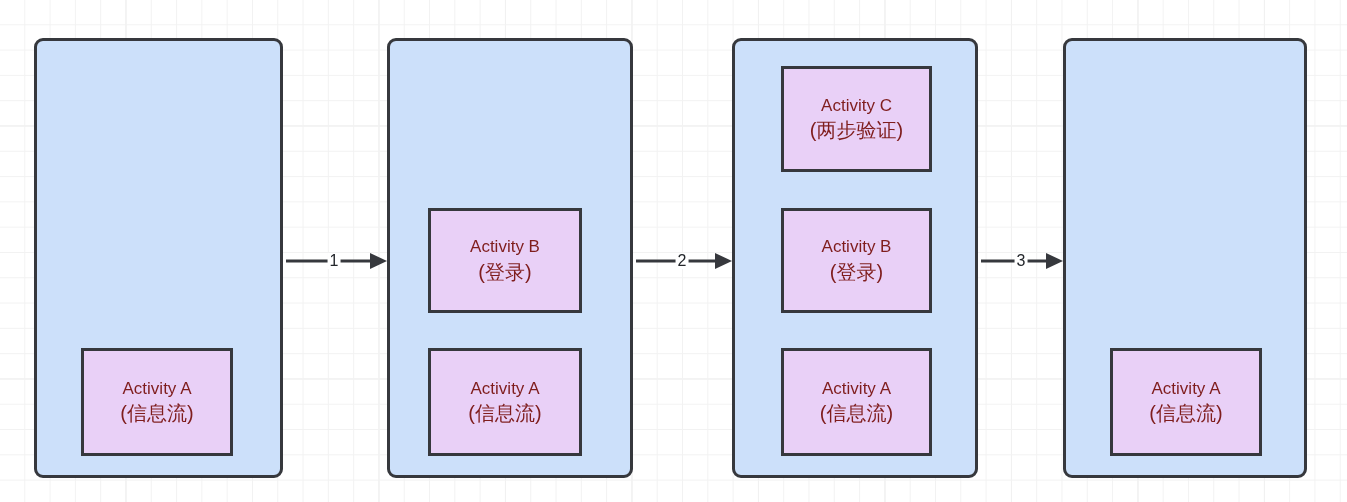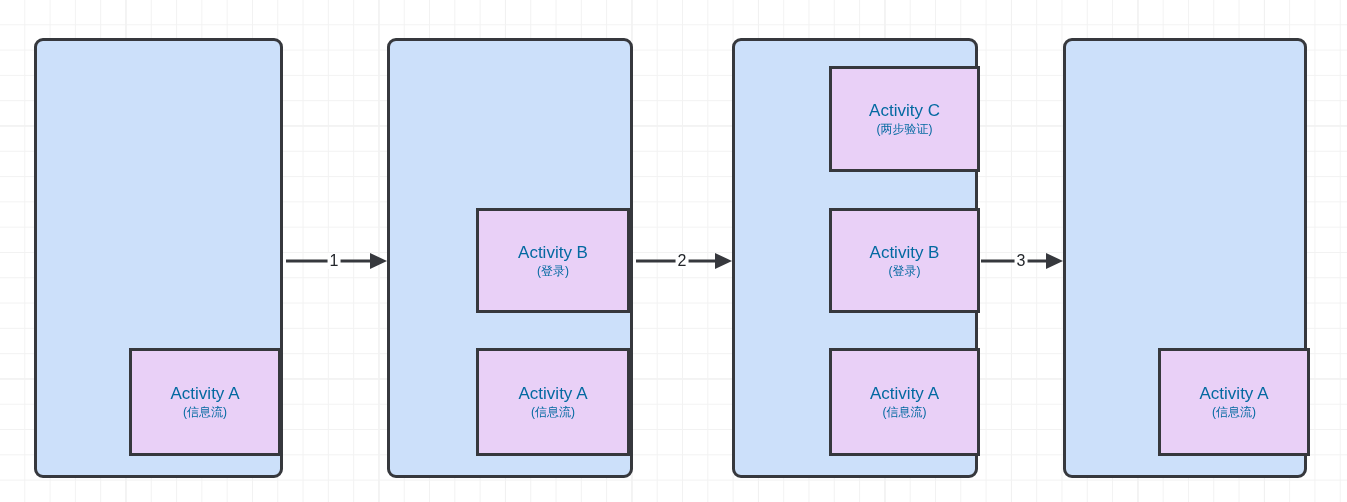--- a/index.html
+++ b/index.html
@@ -38,27 +38,26 @@
   .activity {
     position: absolute;
     box-sizing: border-box;
     background: #e9d0f7;
     border: 3px solid #36383d;
     display: flex;
     flex-direction: column;
     align-items: center;
     justify-content: center;
     line-height: 1.30;
-    color: #0369a1;
+    color: #7f1d1d;
     font-size: 17px;
     text-align: center;
-    margin-left: 48px;
   }
   .activity .ln2 {
-    font-size: 12px;
+    font-size: 20px;
   }
 
   .edge {
     position: absolute;
     height: 22px;
     display: flex;
     align-items: center;
   }
   .edge .shaft {
     position: absolute;

